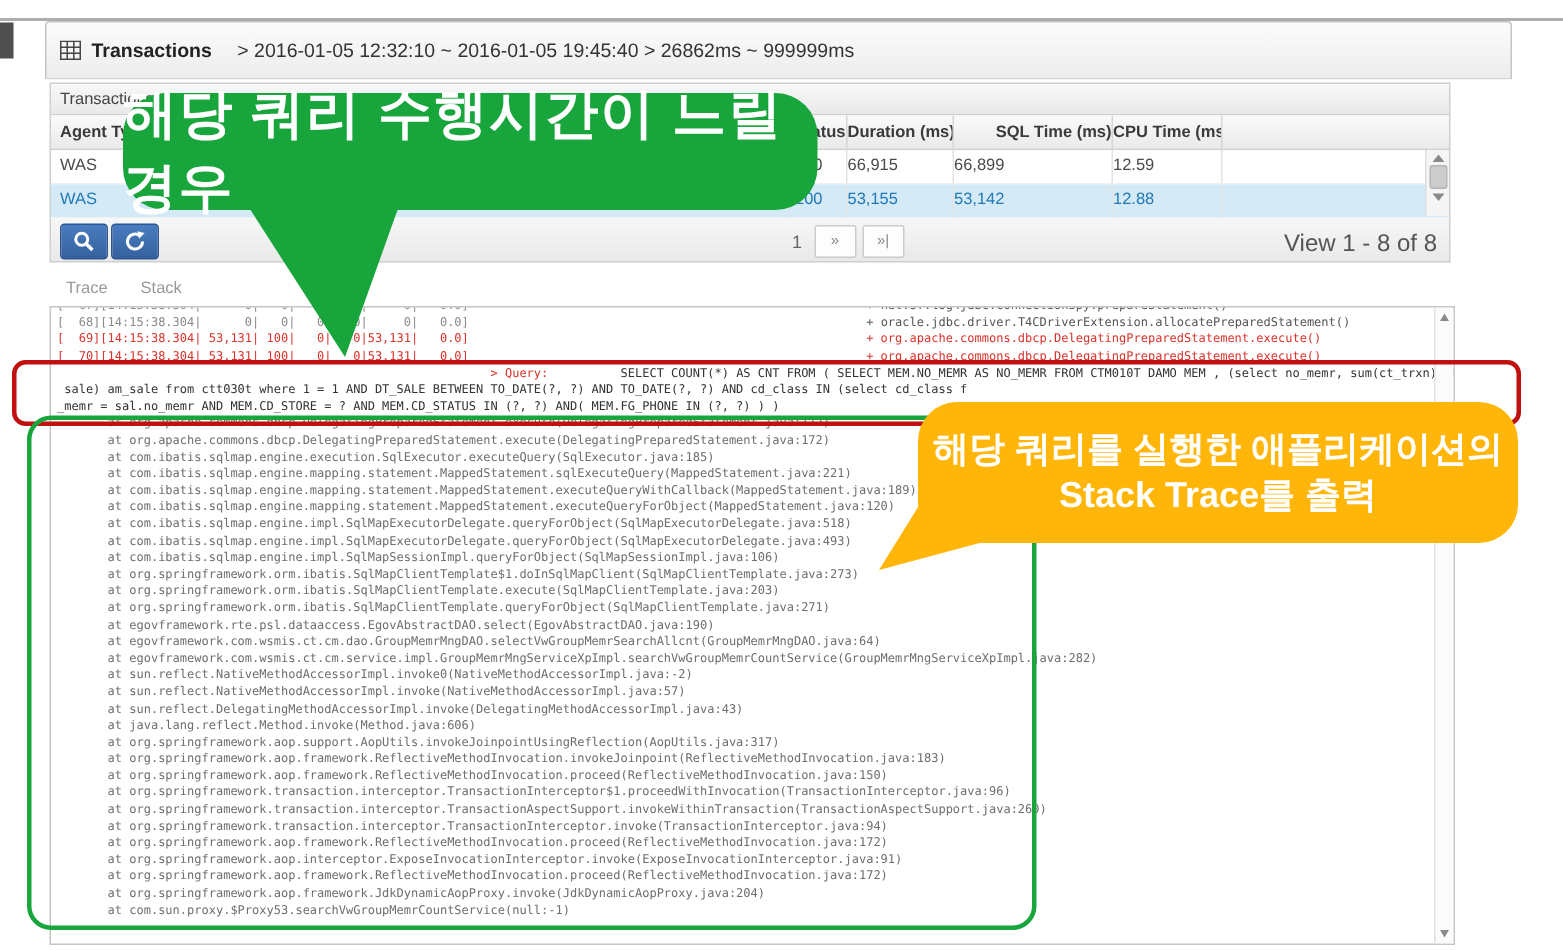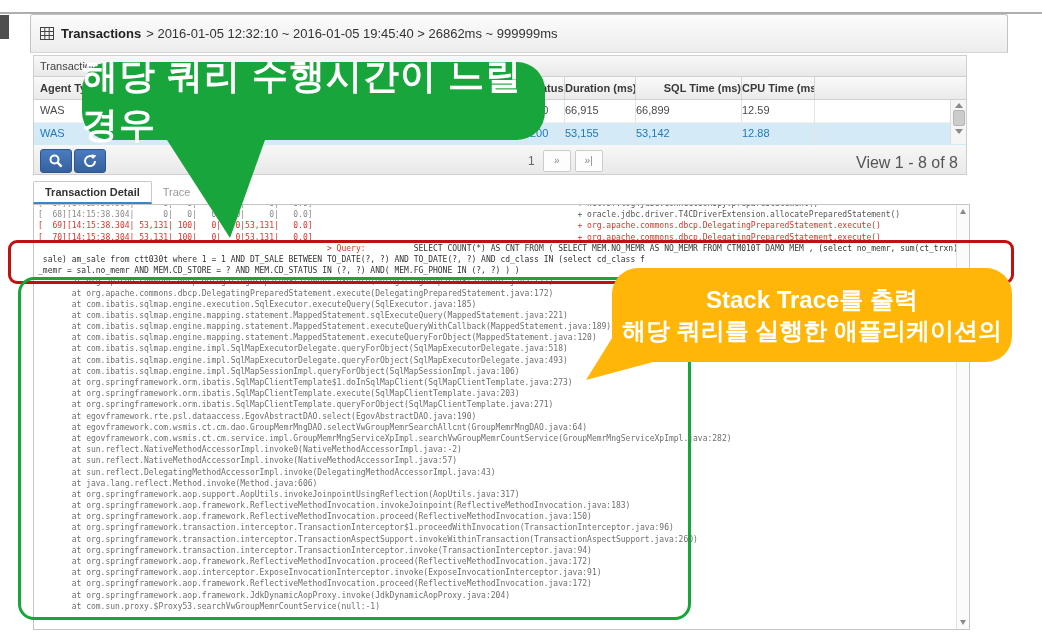--- a/index.html
+++ b/index.html
@@ -10,21 +10,21 @@
   
   .top-divider{left:0;top:12px;width:1042px;height:2px;background:#aeaeae;}
   .left-fragment{left:0;top:15px;width:9px;height:24px;background:#4f4f4f;}
 
   
   .win-header{left:30px;top:14px;width:978px;height:39px;
     background:linear-gradient(#fcfcfc,#ececec);
     border:1px solid #c3c3c3;border-bottom-color:#d6d6d6;border-radius:3px 3px 0 0;
     display:flex;align-items:center;box-sizing:border-box;padding-left:9px;}
   .win-title{font-size:13px;font-weight:bold;color:#222;margin-left:7px;}
-  .win-crumb{font-size:13px;color:#333;margin-left:5px;}
+  .win-crumb{font-size:13px;color:#333;margin-left:17px;}
 
   
   .grid-panel{left:33px;top:55px;width:934px;height:90px;box-sizing:border-box;
     border:1px solid #cfcfcf;background:#fff;}
   .grid-caption{height:20px;line-height:20px;font-size:11px;color:#444;padding-left:6px;
     background:linear-gradient(#f8f8f8,#e9e9e9);border-bottom:1px solid #cfcfcf;
     border-radius:2px 2px 0 0;}
   .hdr-row{display:flex;height:23px;background:linear-gradient(#fafafa,#eaeaea);
     border-bottom:1px solid #cfcfcf;box-sizing:border-box;}
   .hcell{font-size:11px;font-weight:bold;color:#3a3a3a;line-height:22px;
@@ -189,21 +189,20 @@
   <div class="pg-center">
     <span class="pg-num">1</span>
     <span class="pg-btn">»</span>
     <span class="pg-btn">»|</span>
   </div>
   <span class="pg-view">View 1 - 8 of 8</span>
 </div>
 
 <div class="abs tabs">
 
-<div class="tab active"><span>Transaction Detail</span></div>
     <div class="tab"><span>Trace</span></div>
     <div class="tab"><span>Stack</span></div>
   </div>
 
 <div class="abs trace-panel">
   <div class="trace-content">
 
   <div class="trace-line"><span class="dim">[  67][14:15:38.304|      0|   0|   0|   0|     0|   0.0]</span><span>                                                       </span><span class="mid">+ net.sf.log4jdbc.ConnectionSpy.prepareStatement()</span></div>
       <div class="trace-line"><span class="dim">[  68][14:15:38.304|      0|   0|   0|   0|     0|   0.0]</span><span>                                                       </span><span class="mid">+ oracle.jdbc.driver.T4CDriverExtension.allocatePreparedStatement()</span></div>
       <div class="trace-line red">[  69][14:15:38.304| 53,131| 100|   0|   0|53,131|   0.0]                                                       + org.apache.commons.dbcp.DelegatingPreparedStatement.execute()</div>
@@ -253,15 +252,15 @@
 
 <svg class="abs tails" width="1042" height="633" viewBox="0 0 1042 633">
   <polygon points="158,126 270,126 230,238" fill="#18a53c"></polygon>
   <polygon points="622,322 668,358 586,380" fill="#ffb608"></polygon>
 </svg>
 
 <div class="abs callout-green">
   <span class="txt">해당 쿼리 수행시간이 느릴 경우</span>
 </div>
 <div class="abs callout-orange">
+  <span class="txt">해당 쿼리를 실행한 애플리케이션의</span>
   <span class="txt">Stack Trace를 출력</span>
-  <span class="txt">해당 쿼리를 실행한 애플리케이션의</span>
 </div>
 
 </body></html>

